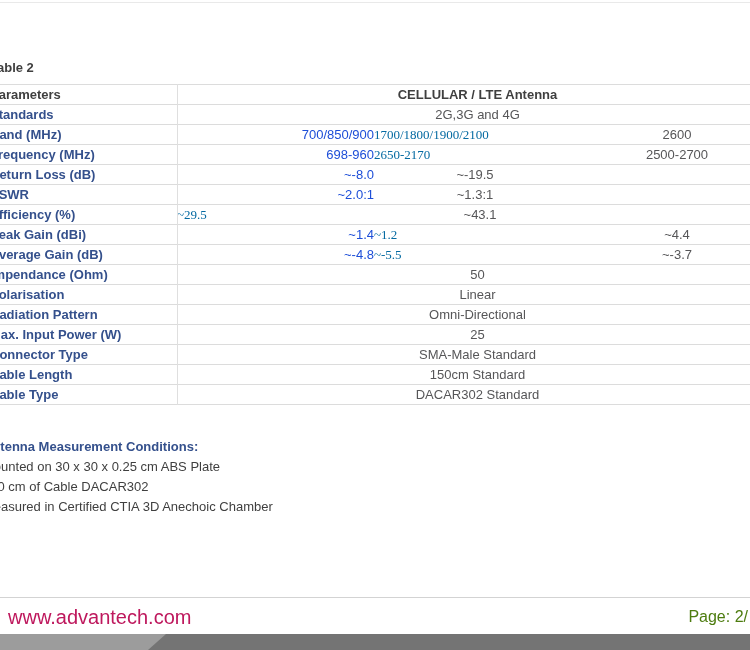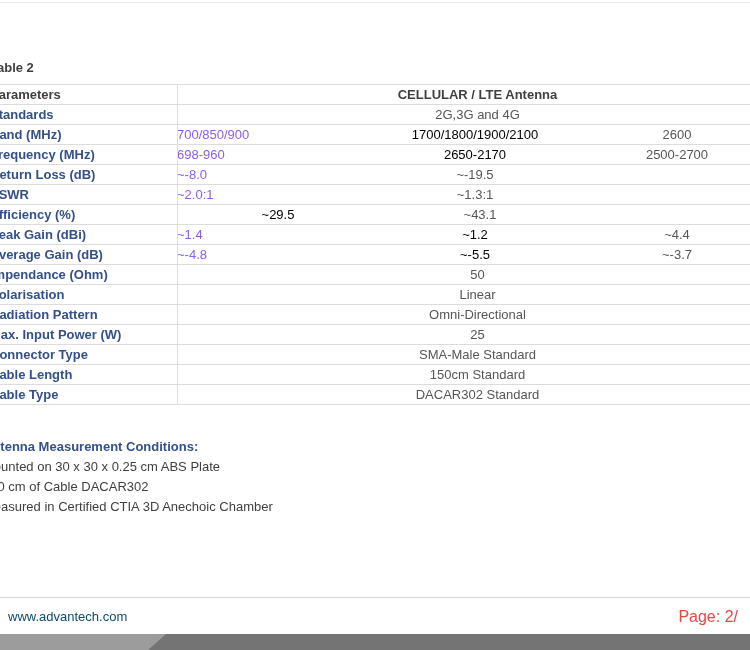--- a/index.html
+++ b/index.html
@@ -10,31 +10,31 @@
   }
   .top-hairline{position:absolute;top:2px;left:0;width:750px;height:1px;background:#e9e9e9;}
   
   .doc{position:absolute;left:-17px;top:0;width:820px;}
   .caption{position:absolute;left:7px;top:60px;font-size:13px;font-weight:bold;color:#3f3f3f;line-height:15px;}
   .spec-table{position:absolute;left:0;top:84px;width:795px;border-bottom:1px solid #dcdcdc;}
   .row{display:flex;height:20px;box-sizing:border-box;border-top:1px solid #dcdcdc;line-height:19px;font-size:13px;}
   .c{box-sizing:border-box;overflow:hidden;white-space:nowrap;}
   .lbl{width:194px;padding-left:7px;text-align:left;font-weight:bold;color:#34508c;}
   .hdr{color:#3f3f3f;}
-  .va{width:197px;text-align:left;color:#8b5cf6;}
-  .vb{width:202px;text-align:center;color:#000000;}
+  .va{width:197px;text-align:right;color:#1d4ed8;}
+  .vb{width:202px;color:#0369a1;font-family:Liberation Serif, serif;}
   .vc{width:202px;text-align:center;color:#565658;}
   .sp{width:601px;text-align:center;color:#565658;}
   .sp.hdr{font-weight:bold;color:#3f3f3f;}
   .vdivider{position:absolute;left:194px;top:84px;width:1px;height:321px;background:#dfdfdf;}
   .conditions{position:absolute;left:0;top:437px;font-size:13px;line-height:20px;color:#3f3f3f;}
   .conditions .cond-title{font-weight:bold;color:#34508c;}
   .footer-hairline{position:absolute;top:597px;left:0;width:750px;height:1px;background:#d3d3d3;}
-  .site{position:absolute;left:8px;top:607px;font-size:13px;line-height:20px;color:#0c4a6e;}
-  .page-no{position:absolute;right:12px;top:607px;font-size:16px;line-height:20px;color:#ef4444;}
+  .site{position:absolute;left:8px;top:607px;font-size:20px;line-height:20px;color:#be185d;}
+  .page-no{position:absolute;right:2px;top:607px;font-size:16px;line-height:20px;color:#4d7c0f;}
   .footer-bar{position:absolute;top:634px;left:0;width:750px;height:16px;background:#9c9c9c;}
   .footer-bar-dark{position:absolute;top:0;left:0;width:750px;height:16px;background:#747474;
     clip-path:polygon(166px 0,750px 0,750px 16px,148px 16px);}
 </style>
 </head>
 <body>
 
 <div class="top-hairline"></div>
 
 <div class="doc">

